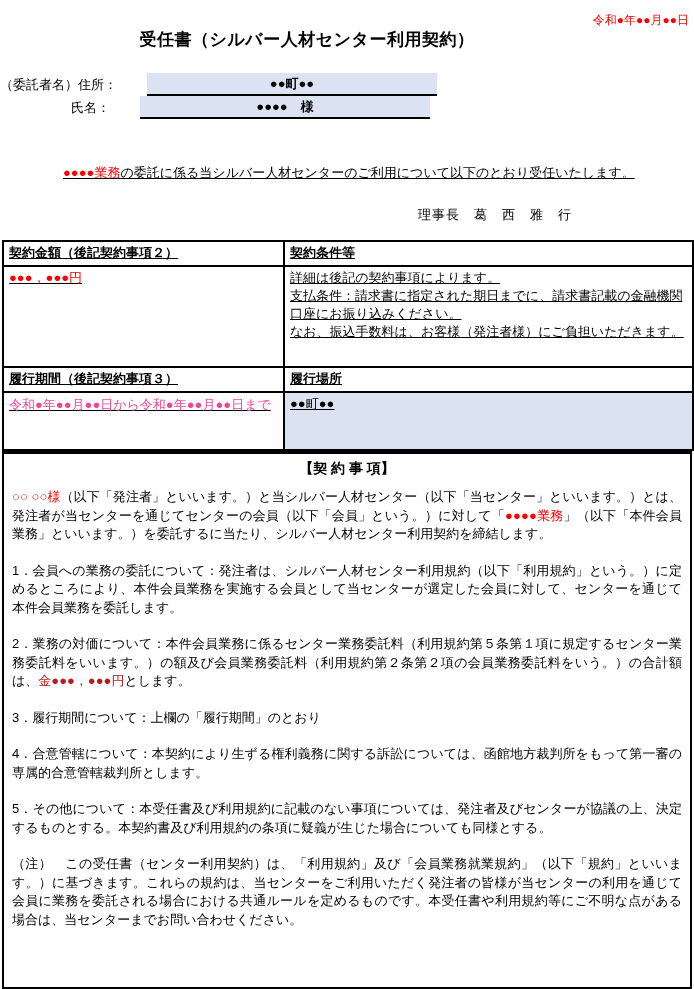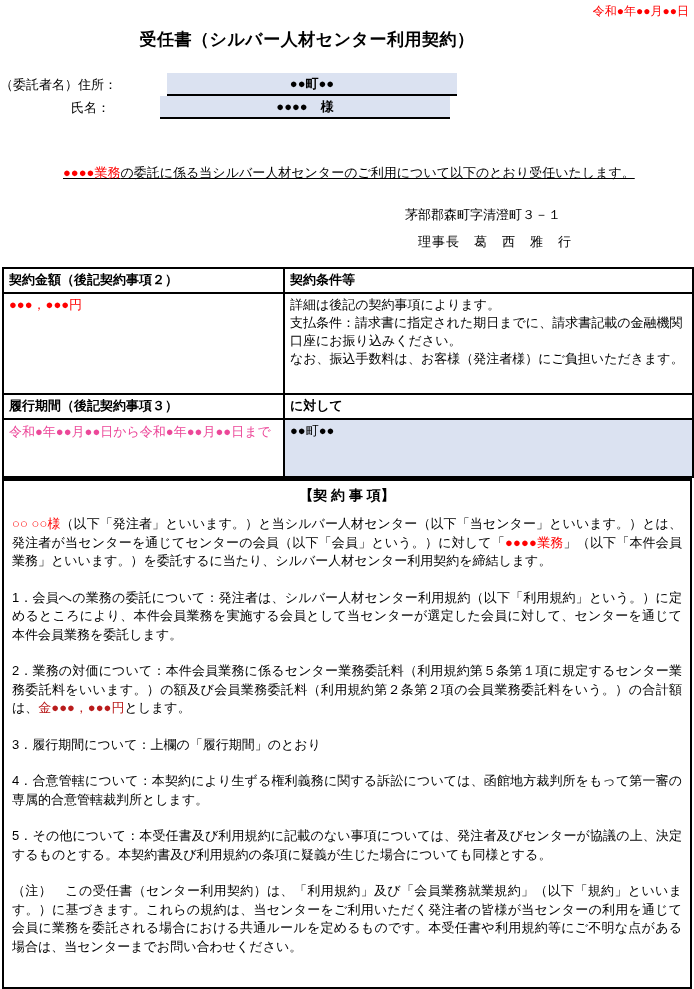--- a/index.html
+++ b/index.html
@@ -7,45 +7,45 @@
     width:694px; height:989px;
     font-family:"Liberation Sans","DejaVu Sans",sans-serif;
     color:#000; -webkit-font-smoothing:antialiased;
   }
   .page {
     position:relative; width:694px; height:989px;
     display:flex; flex-direction:column; overflow:hidden;
     box-sizing:border-box;
   }
   .date-line {
-    position:absolute; top:3px; right:5px;
+    position:absolute; top:12px; right:5px;
     font-size:12px; color:#ff0000; white-space:nowrap;text-align:center;
   }
   .doc-title {
     margin-top:28px; padding-right:80px; box-sizing:border-box;
     width:100%; text-align:center;
     font-size:17px; font-weight:bold; letter-spacing:0.5px;
   }
   .client-block { margin-top:22px; font-size:13px; }
-  .client-row { display:flex; align-items:flex-end;gap:20px; }
+  .client-row { display:flex; align-items:flex-end; }
   .client-label {
     flex:0 0 110px; text-align:right; line-height:22px; white-space:nowrap;
   }
   .client-field {
     margin-left:30px; width:290px; height:21px;
     background:#dbe2f1; border-bottom:2px solid #000;
     text-align:center; font-weight:bold; line-height:21px; font-size:13px;
   }
   .intro-line { margin:45px 0 0 63px; font-size:13px;text-decoration:underline; }
   .center-block { margin:19px 0 0 405px; font-size:13px; line-height:27px; }
   .center-rep { padding-left:13px; letter-spacing:1px; }
 
   table.contract-table {
     width:690px; margin:12px 2px 0 2px;
-    border-collapse:collapse; table-layout:fixed; font-size:13px;
+    border-collapse:collapse; table-layout:fixed; font-size:13px;text-decoration:underline;
   }
   table.contract-table th, table.contract-table td {
     border:2px solid #000; padding:2px 5px;
     vertical-align:top; text-align:left; font-weight:normal;
     overflow:hidden;
   }
   table.contract-table th { font-weight:bold; height:19px; }
   .col-left  { width:281px; }
   .col-right { width:409px; }
   .amount-cell { color:#ff0000; height:95px; }
@@ -83,21 +83,20 @@
     </div>
     <div class="client-row">
       <div class="client-label">氏名：</div>
       <div class="client-field">●●●●　様</div>
     </div>
   </div>
 
   <div class="intro-line"><span style="color: rgb(255, 0, 0);">●●●●業務</span><span>の委託に係る当シルバー人材センターのご利用について以下のとおり受任いたします。</span></div>
 
   <div class="center-block">
-    <div>茅部郡森町字清澄町３－１</div>
     <div class="center-rep">理事長　葛　西　雅　行</div>
   </div>
 
   <table class="contract-table">
     <colgroup>
         <col class="col-left">
         <col class="col-right">
       </colgroup>
     <tbody>
         <tr>
@@ -107,21 +106,21 @@
     <tr>
       <td class="amount-cell">●●●，●●●円</td>
       <td class="conditions-cell">
         <div>詳細は後記の契約事項によります。</div>
         <div>支払条件：請求書に指定された期日までに、請求書記載の金融機関口座にお振り込みください。</div>
         <div>なお、振込手数料は、お客様（発注者様）にご負担いただきます。</div>
       </td>
     </tr>
     <tr>
       <th>履行期間（後記契約事項３）</th>
-      <th>に対して</th>
+      <th>履行場所</th>
     </tr>
     <tr>
       <td class="period-cell">令和●年●●月●●日から令和●年●●月●●日まで</td>
       <td class="place-cell">●●町●●</td>
     </tr>
   </tbody>
     </table>
 
   <div class="terms-box">
     <div class="terms-heading">【契 約 事 項】</div>

